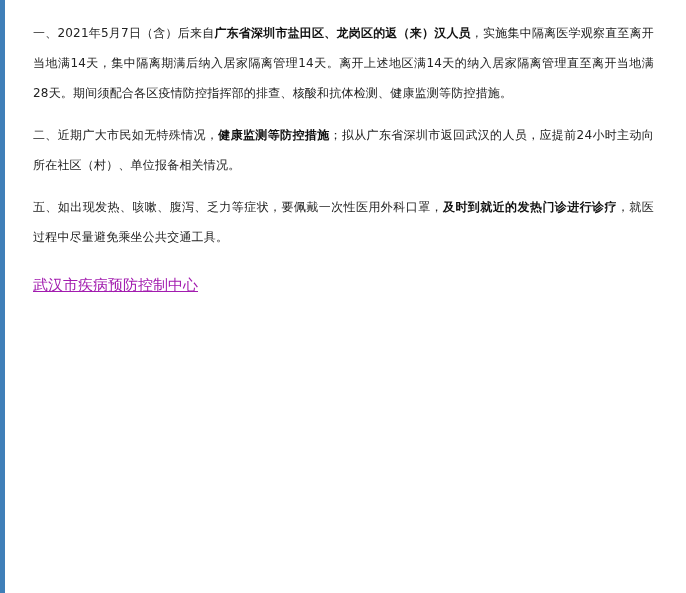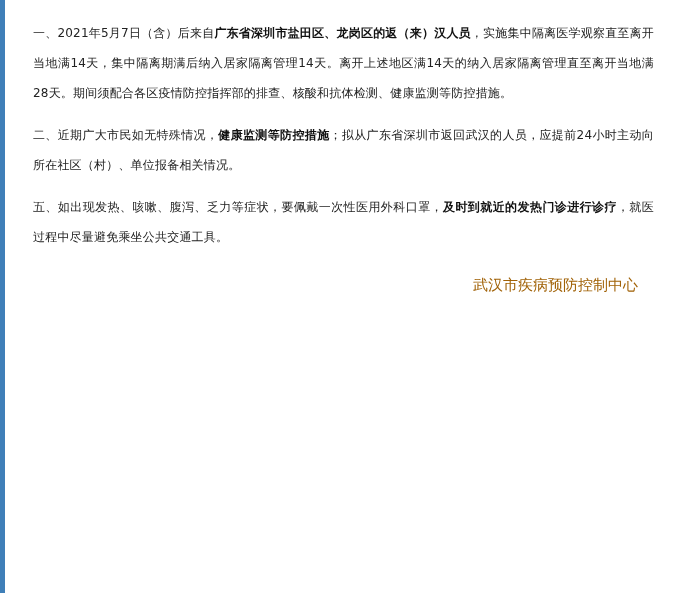--- a/index.html
+++ b/index.html
@@ -47,25 +47,25 @@
   }
   .para:last-of-type {
     margin-bottom: 19px;
   }
   .b {
     font-weight: bold;
     color: #111111;
   }
   .signature {
     margin-top: 18px;
-    text-align: right;
     font-size: 15px;
     line-height: 28px;
-    color: #a16207;
+    color: #a21caf;
     padding-right: 16px;
+    text-decoration: underline;
   }
   .sig-line {
     display: block;
   }
 </style>
 </head>
 <body>
 
 <div class="page">
   <div class="left-rule"></div>

